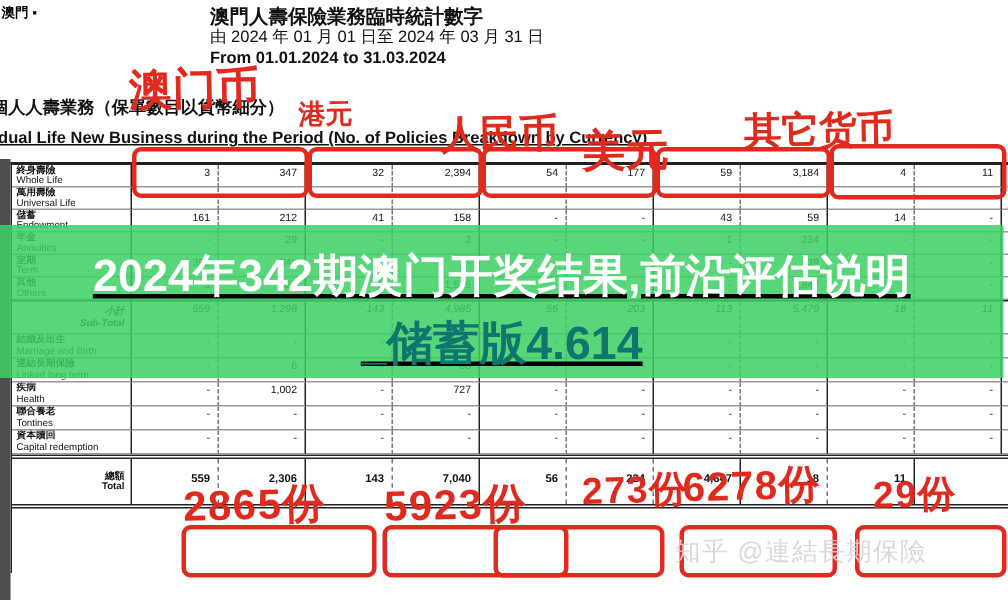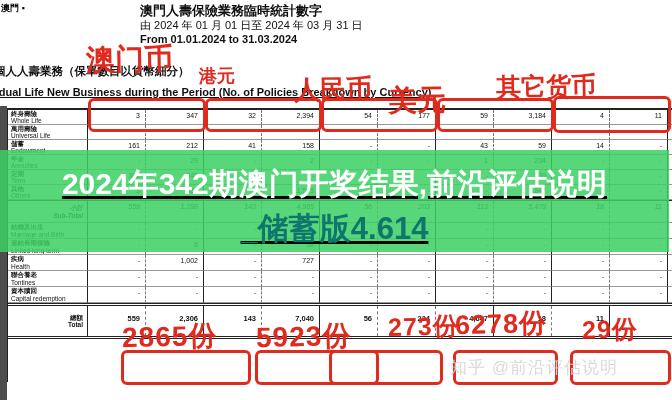--- a/index.html
+++ b/index.html
@@ -341,14 +341,14 @@
   <div id="cnt2" class="cntlab red">273份</div>
   <div id="cnt3" class="cntlab red">6278份</div>
   <div id="cnt4" class="cntlab red">29份</div>
 
   <div id="tb0" class="rbox"></div>
   <div id="tb1" class="rbox"></div>
   <div id="tb2" class="rbox"></div>
   <div id="tb3" class="rbox"></div>
   <div id="tb4" class="rbox"></div>
 
-  <div id="wm">知乎 @前沿评估说明</div>
+  <div id="wm">知乎 @連結長期保險</div>
 </div>
 
 </body></html>

